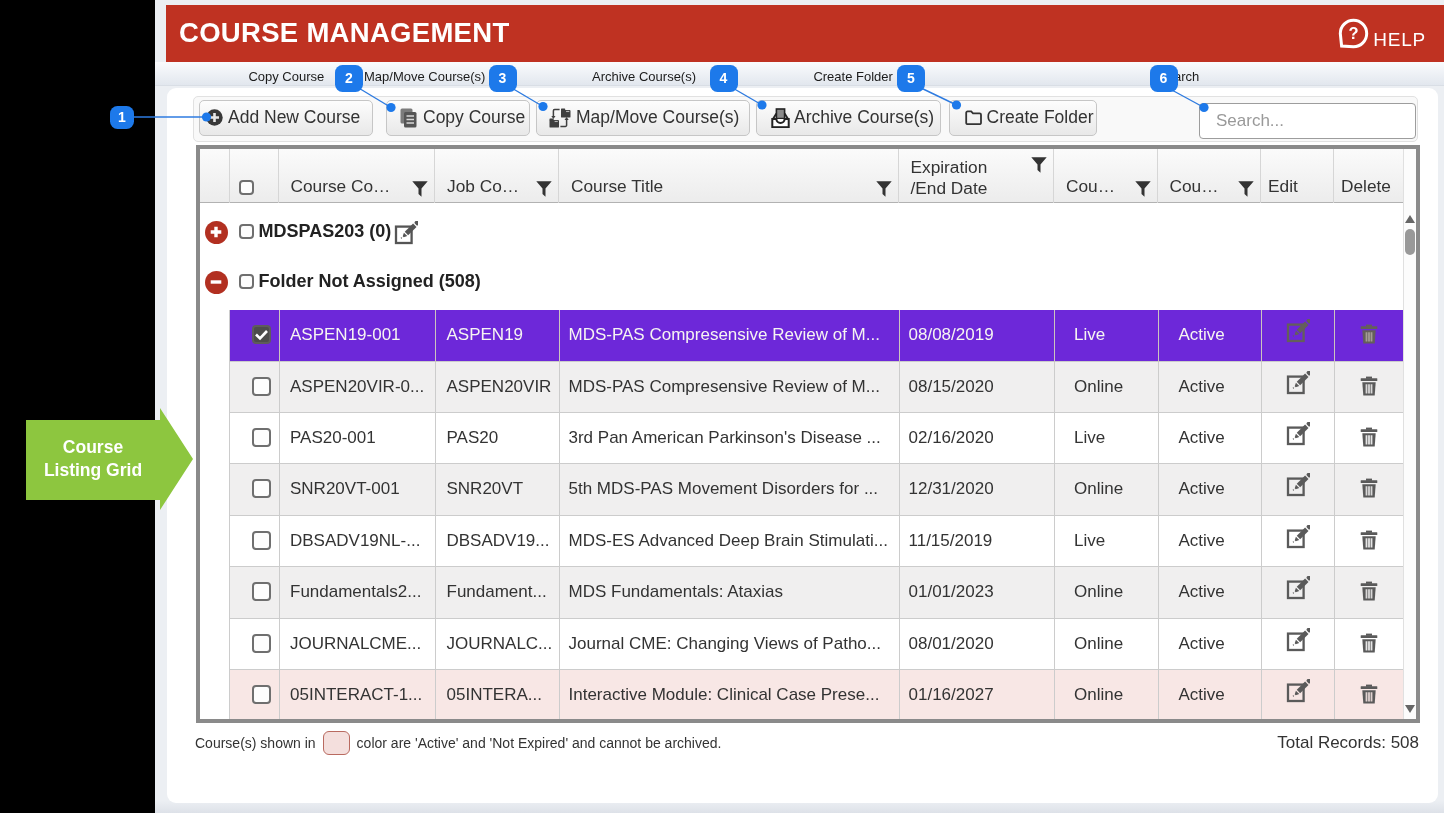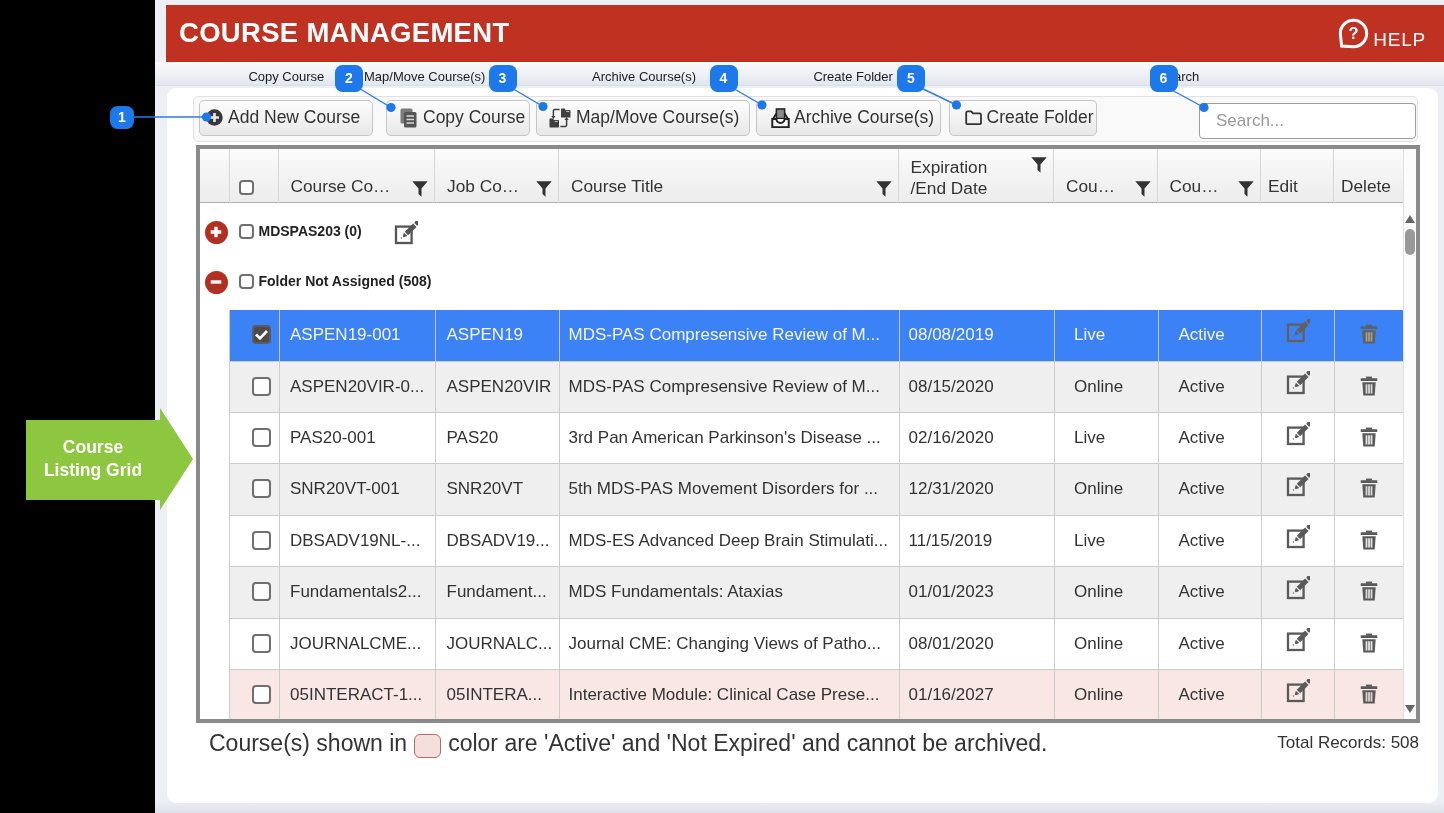--- a/index.html
+++ b/index.html
@@ -16,47 +16,47 @@
 .lab { position:absolute; top:69px; font-size:13px; color:#1b1b1b; }
 .badge { position:absolute; width:28px; height:27px; background:#1d79ea; border-radius:7.5px; color:#fff; font-size:14px; font-weight:bold; text-align:center; line-height:26px; }
 #badge1 { left:110px; top:105.5px; width:24px; height:23px; line-height:22px; }
 #grid { left:196px; top:145px; width:1224px; height:578px; border:4px solid #8a8a8a; background:#fff; overflow:hidden; }
 #ghead { position:absolute; left:0; top:0; width:1216px; height:53.5px; background:linear-gradient(#fbfbfb,#ececec); border-bottom:1px solid #b2b2b2; }
 .hc { position:absolute; top:0; height:53.5px; border-left:1px solid #d6d6d6; font-size:17.3px; color:#333; line-height:normal; padding-top:27px; padding-left:12px; }
 .hfun { position:absolute; right:6px; top:31.5px; }
 .gp { position:absolute; left:0; width:1216px; height:51px; background:#fff; }
 .gpcirc { position:absolute; left:4.5px; top:14.5px; width:23px; height:23px; border-radius:50%; background:#b23021; }
 .gpcirc svg { position:absolute; left:5.5px; top:5.5px; }
-.gplabel { position:absolute; left:58.5px; top:0; height:51px; line-height:51px; font-weight:bold; font-size:14px; color:#222; }
+.gplabel { position:absolute; left:58.5px; top:0; height:51px; line-height:51px; font-weight:bold; font-size:18px; color:#222; }
 .cb { display:inline-block; position:relative; border:2px solid #6f6f6f; border-radius:4px; background:#fdfdfd; }
 .cb svg { position:absolute; left:-2px; top:-2px; }
 .cb.chk { background:#4d4c4b; border-color:#5e5c5b; }
 .row { position:absolute; left:28.5px; width:1174px; height:51.4px; border-bottom:1px solid #ccc; border-left:1px solid #ccc; }
 .row.white { background:#fff; }
 .row.alt { background:#f0efef; }
-.row.sel { background:#3b82f6; color:#f6f4f2; }
+.row.sel { background:#6d28d9; color:#f6f4f2; }
 .row.pink { background:#f8e7e5; }
 .row .c { position:absolute; top:0; height:51.4px; line-height:50.4px; font-size:17px; color:#333; padding-left:12px; border-left:1px solid #ccc; white-space:nowrap; overflow:hidden; }
 .row.sel .c { color:#f6f4f2; border-left-color:#cbc4bf; }
 .row .c0 { border-left:none; }
 .row .c0 { left:0; width:49px; } .c0 .cb { margin-top:15px; margin-left:10px; }
 .row .c1 { left:49px; width:156.5px; padding-left:10.5px; }
 .row .c2 { left:205.5px; width:124px; padding-left:10.5px; }
 .row .c3 { left:329.5px; width:339.5px; padding-left:8.5px; }
 .row .c4 { left:669px; width:155.5px; padding-left:9px; }
 .row .c5 { left:824.5px; width:103.5px; padding-left:19px; }
 .row .c6 { left:928px; width:103px; padding-left:20px; }
 .row .c7 { left:1031px; width:73px; }
 .row .c8 { left:1104px; width:70px; }
 
 .row .ic { text-align:center; padding-left:0; line-height:58px; }
 #scrolltrack { position:absolute; left:1202.5px; top:0; width:13.5px; height:570px; background:#fcfcfc; border-left:1px solid #e0e0e0; }
 #thumb { position:absolute; left:1.8px; top:80px; width:10px; height:26px; background:#999; border-radius:5px; }
 .sarrow { position:absolute; left:1.8px; width:0; height:0; border-left:5px solid transparent; border-right:5px solid transparent; }
-#footer1 { left:209px; top:731px; font-size:23px; color:#333; line-height:25px; }
+#footer1 { left:195px; top:731px; font-size:14px; color:#333; line-height:25px; }
 #footer2 { right:25px; top:733px; font-size:17px; color:#333; }
 .legend { display:inline-block; width:27px; height:24px; border:1.5px solid #b96a60; border-radius:6px; background:#f4dfdd; vertical-align:-7px; margin:0 7px; }
 #garrow { left:0; top:400px; }
 </style></head>
 <body>
 <div id="bg" class="abs"></div>
 <div id="labelstrip" class="abs"></div>
 <div id="redbar" class="abs">
   <div id="title" class="abs">COURSE MANAGEMENT</div>
   <svg class="abs" style="left:1169.5px;top:12px" width="35" height="35" viewBox="0 0 35 35">

